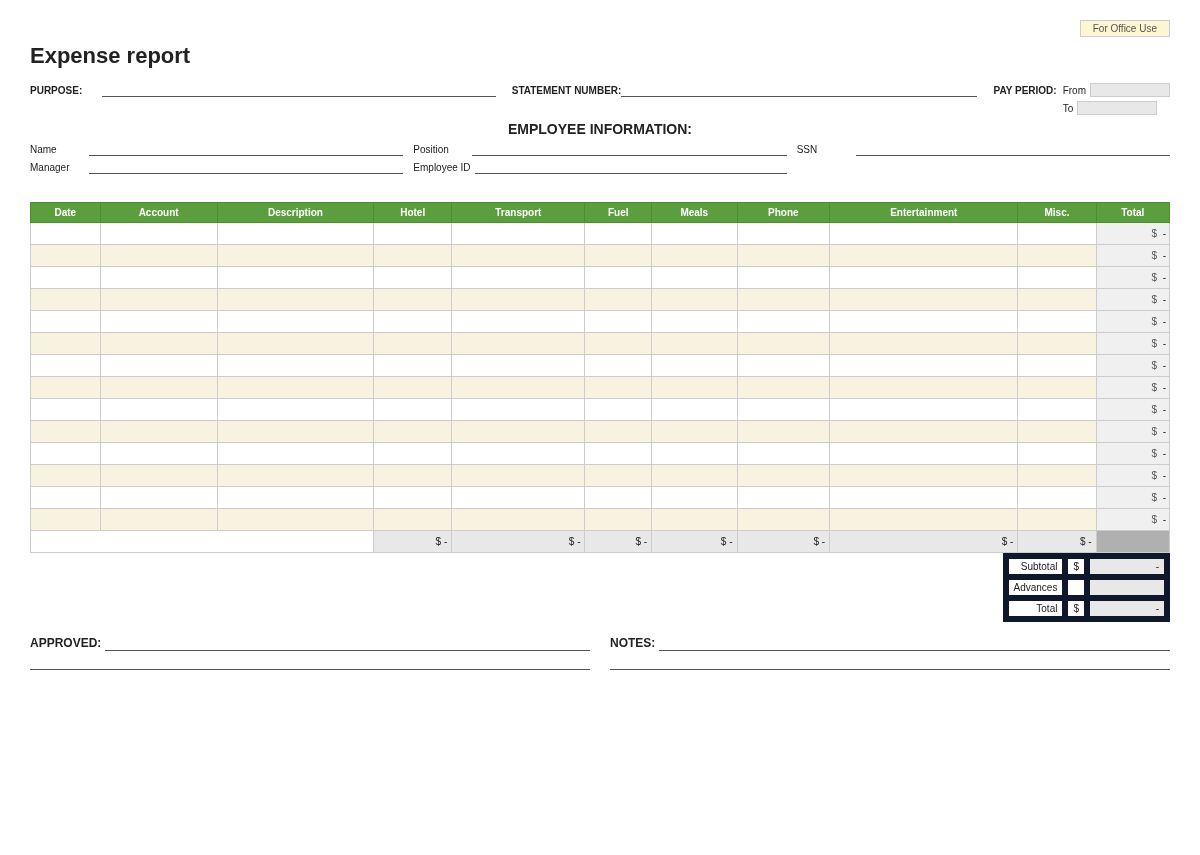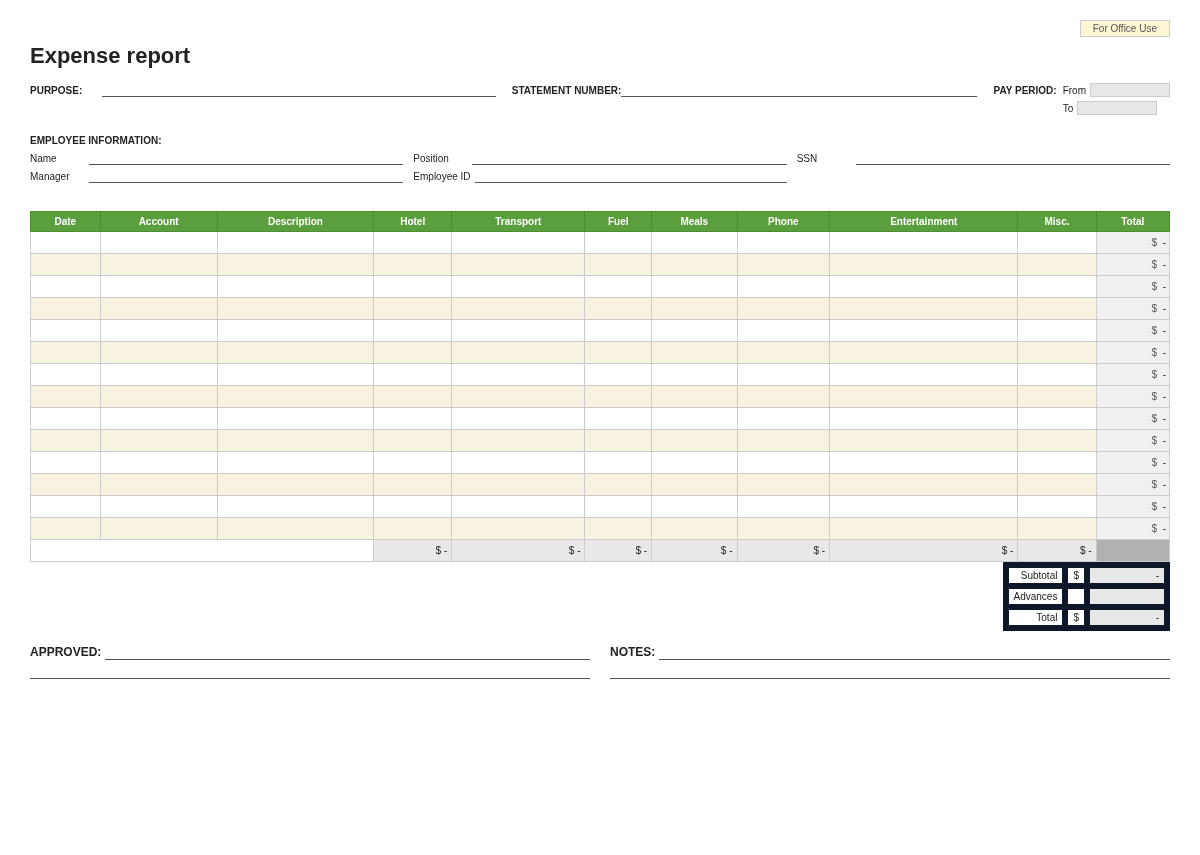--- a/index.html
+++ b/index.html
@@ -57,23 +57,24 @@
     .pay-period-input {
       background: #e8e8e8;
       border: 1px solid #ccc;
       width: 80px;
       height: 14px;
     }
 
     
     .employee-info-title {
       font-weight: bold;
-      font-size: 10px;
+      font-size: 14px;
       margin-bottom: 5px;
-      margin-top: 20px;
+      margin-top: 6px;
+      text-align: center;
     }
     .employee-grid {
       display: grid;
       grid-template-columns: 1fr 1fr 1fr;
       gap: 4px 10px;
     }
     .emp-field {
       display: flex;
       align-items: center;
       gap: 4px;

